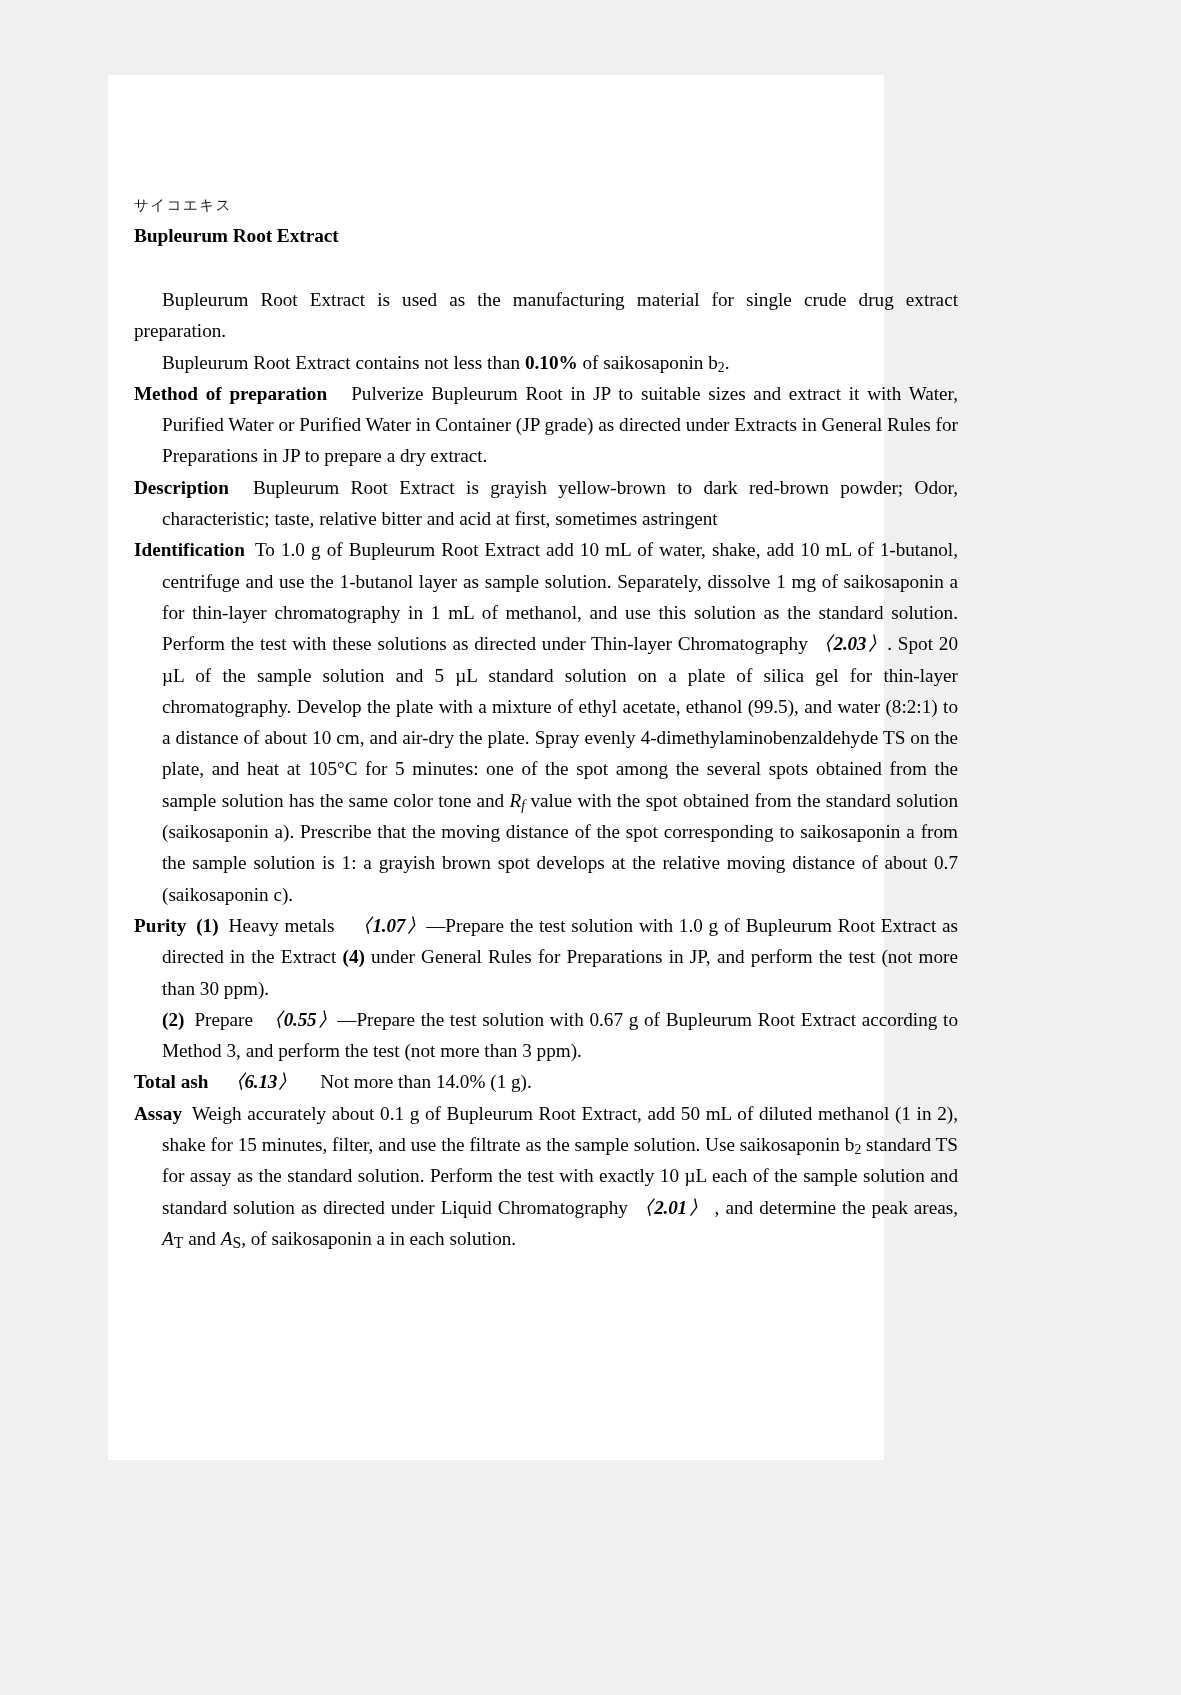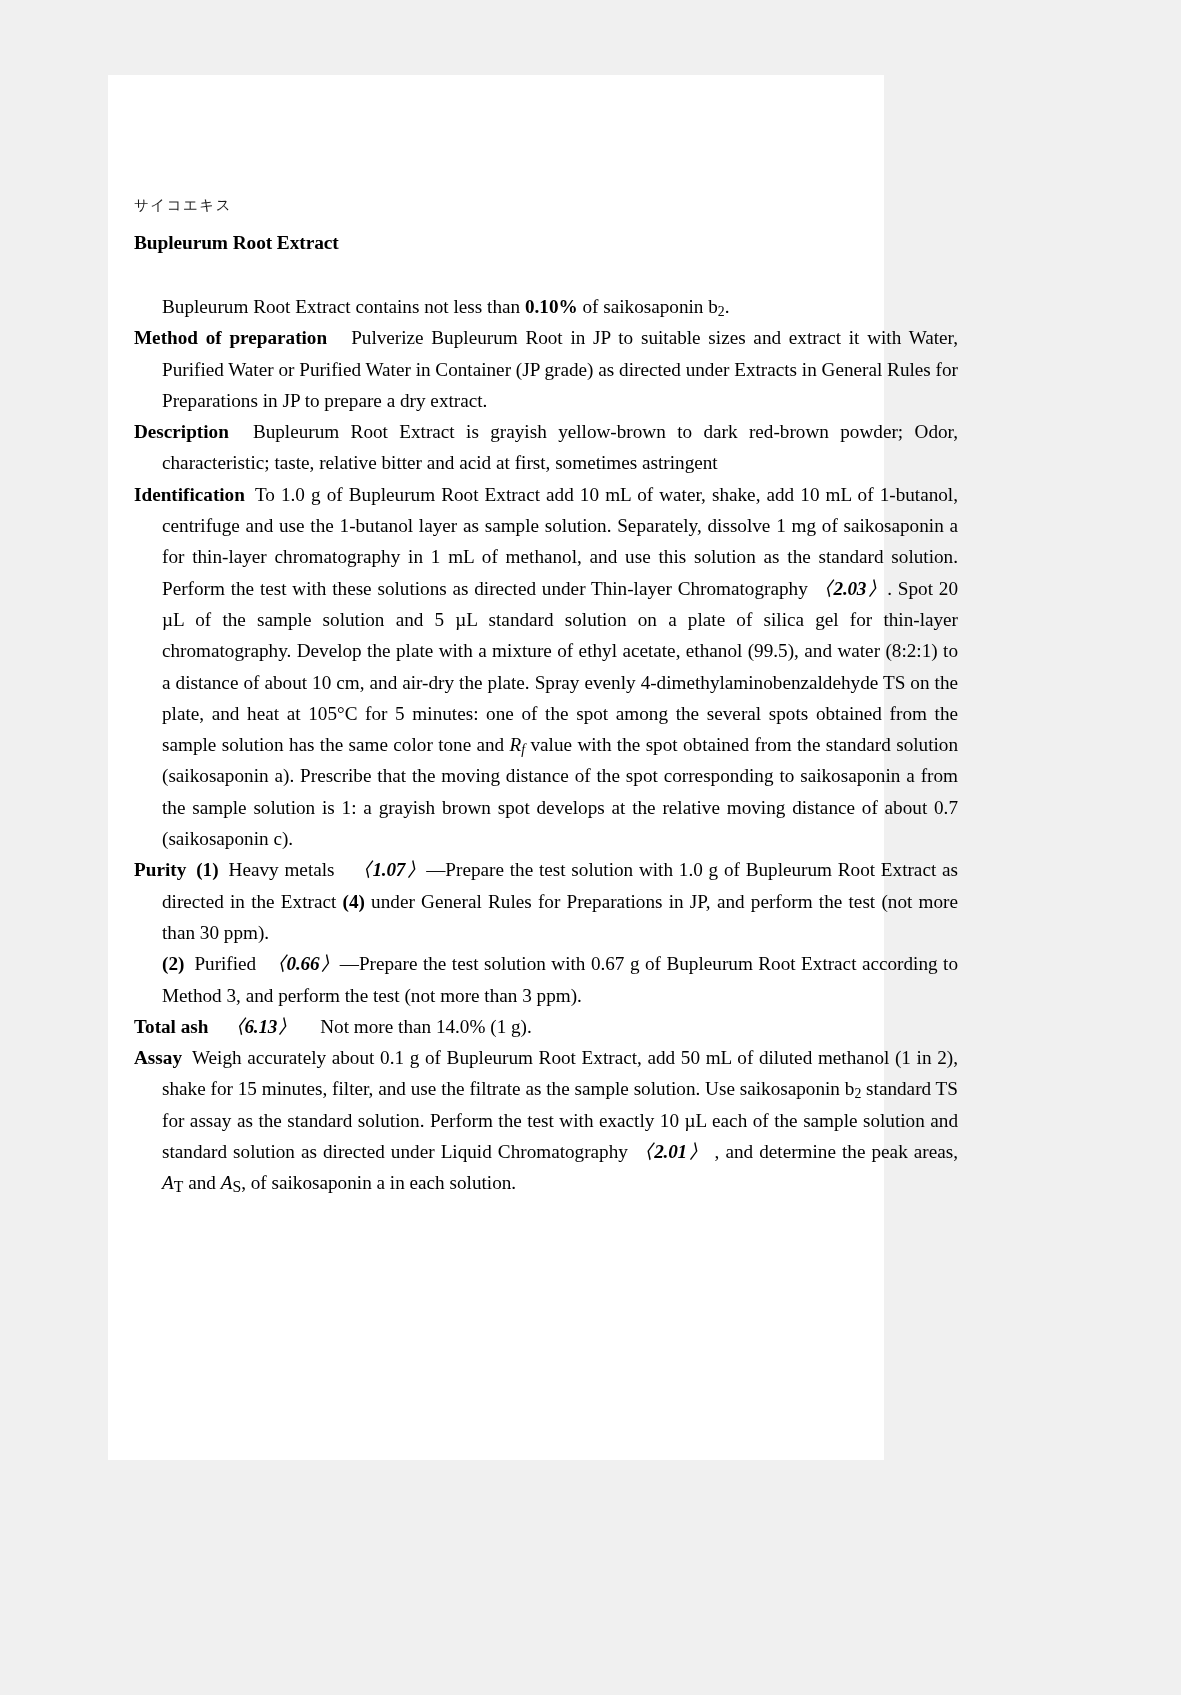--- a/index.html
+++ b/index.html
@@ -37,21 +37,21 @@
     letter-spacing: 1.5px;
     line-height: 20px;
     margin: 0 0 7px 0;
     font-family: "DejaVu Sans", "Liberation Sans", sans-serif;
     color: #1a1a1a;
   }
   .en-title {
     font-weight: bold;
     font-size: 19.4px;
     line-height: 24px;
-    margin: 16px 0 36px 0;
+    margin: 9px 0 36px 0;
     letter-spacing: -0.1px;
   }
   p {
     margin: 0;
     text-align: justify;
     text-justify: inter-word;
   }
   p.indent {
     text-indent: 28px;
   }
@@ -82,33 +82,36 @@
 </style>
 </head>
 <body>
 
 <div class="page">
   <div class="content">
 
     <div class="jp-title">サイコエキス</div>
     <div class="en-title">Bupleurum Root Extract</div>
 
+    <p class="indent">
+      <span>Bupleurum Root Extract is used as the manufacturing material for single crude drug extract preparation.</span>
+    </p>
 
     <p class="indent"><span>Bupleurum Root Extract contains not less than </span><span class="bold">0.10%</span><span> of saikosaponin b</span><sub>2</sub><span>.</span></p>
 
     <p class="hang"><span class="bold">Method of preparation</span><span class="gap-l"></span><span>Pulverize Bupleurum Root in JP to suitable sizes and extract it with Water, Purified Water or Purified Water in Container (JP grade) as directed under Extracts in General Rules for Preparations in JP to prepare a dry extract.</span></p>
 
     <p class="hang"><span class="bold">Description</span><span class="gap-l"></span><span>Bupleurum Root Extract is grayish yellow-brown to dark red-brown powder; Odor, characteristic; taste, relative bitter and acid at first, sometimes astringent</span></p>
 
 
     <p class="hang"><span class="bold">Identification</span><span class="gap-s"></span><span>To 1.0 g of Bupleurum Root Extract add 10 mL of water, shake, add 10 mL of 1-butanol, centrifuge and use the 1-butanol layer as sample solution. Separately, dissolve 1 mg of saikosaponin a for thin-layer chromatography in 1 mL of methanol, and use this solution as the standard solution. Perform the test with these solutions as directed under Thin-layer Chromatography </span><span class="ref">〈2.03〉</span><span>. Spot 20 µL of the sample solution and 5 µL standard solution on a plate of silica gel for thin-layer chromatography. Develop the plate with a mixture of ethyl acetate, ethanol (99.5), and water (8:2:1) to a distance of about 10 cm, and air-dry the plate. Spray evenly 4-dimethylaminobenzaldehyde TS on the plate, and heat at 105°C for 5 minutes: one of the spot among the several spots obtained from the sample solution has the same color tone and </span><span class="ital">R</span><sub class="ital">f</sub><span> value with the spot obtained from the standard solution (saikosaponin a). Prescribe that the moving distance of the spot corresponding to saikosaponin a from the sample solution is 1: a grayish brown spot develops at the relative moving distance of about 0.7 (saikosaponin c).</span></p>
 
     <p class="hang"><span class="bold">Purity</span><span class="gap-s"></span><span class="bold">(1)</span><span class="gap-s"></span><span>Heavy metals</span><span class="gap-m"></span><span class="ref">〈1.07〉</span><span>—Prepare the test solution with 1.0 g of Bupleurum Root Extract as directed in the Extract </span><span class="bold">(4)</span><span> under General Rules for Preparations in JP, and perform the test (not more than 30 ppm).</span></p>
 
-    <p class="hang2"><span class="bold">(2)</span><span class="gap-s"></span><span>Purified</span><span class="gap-s"></span><span class="ref">〈0.66〉</span><span>—Prepare the test solution with 0.67 g of Bupleurum Root Extract according to Method 3, and perform the test (not more than 3 ppm).</span></p>
+    <p class="hang2"><span class="bold">(2)</span><span class="gap-s"></span><span>Prepare</span><span class="gap-s"></span><span class="ref">〈0.55〉</span><span>—Prepare the test solution with 0.67 g of Bupleurum Root Extract according to Method 3, and perform the test (not more than 3 ppm).</span></p>
 
 
     <p class="hang"><span class="bold">Total ash</span><span class="gap-m"></span><span class="ref">〈6.13〉</span><span class="gap-l"></span><span>Not more than 14.0% (1 g).</span></p>
 
     <p class="hang"><span class="bold">Assay</span><span class="gap-s"></span><span>Weigh accurately about 0.1 g of Bupleurum Root Extract, add 50 mL of diluted methanol (1 in 2), shake for 15 minutes, filter, and use the filtrate as the sample solution. Use saikosaponin b</span><sub>2</sub><span> standard TS for assay as the standard solution. Perform the test with exactly 10 µL each of the sample solution and standard solution as directed under Liquid Chromatography </span><span class="ref">〈2.01〉</span><span> , and determine the peak areas, </span><span class="ital">A</span><sub class="smcap">T</sub><span> and </span><span class="ital">A</span><sub class="smcap">S</sub><span>, of saikosaponin a in each solution.</span></p>
 
   </div>
 </div>
 
 </body></html>

